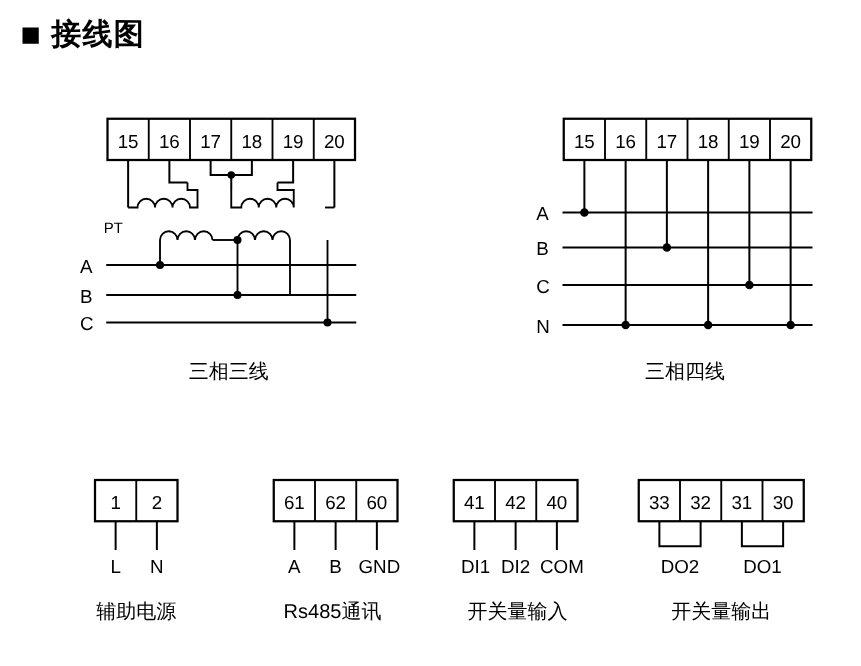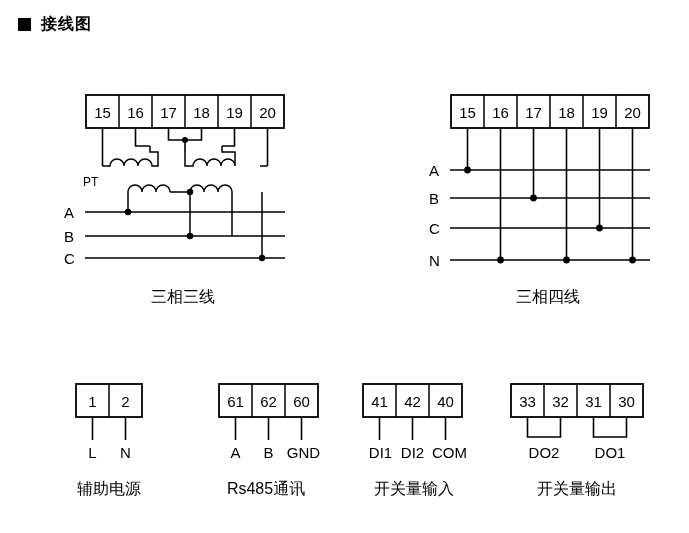--- a/index.html
+++ b/index.html
@@ -29,21 +29,21 @@
     align-items: center;
     gap: 10px;
   }
   .title-bullet {
     width: 13px;
     height: 13px;
     background: #000;
     display: inline-block;
   }
   .title-text {
-    font-size: 16px;
+    font-size: 24px;
     font-weight: bold;
     letter-spacing: 1px;
     line-height: 1;
   }
   svg.diagram {
     position: absolute;
     left: 0;
     top: 0;
   }
   .lbl {

